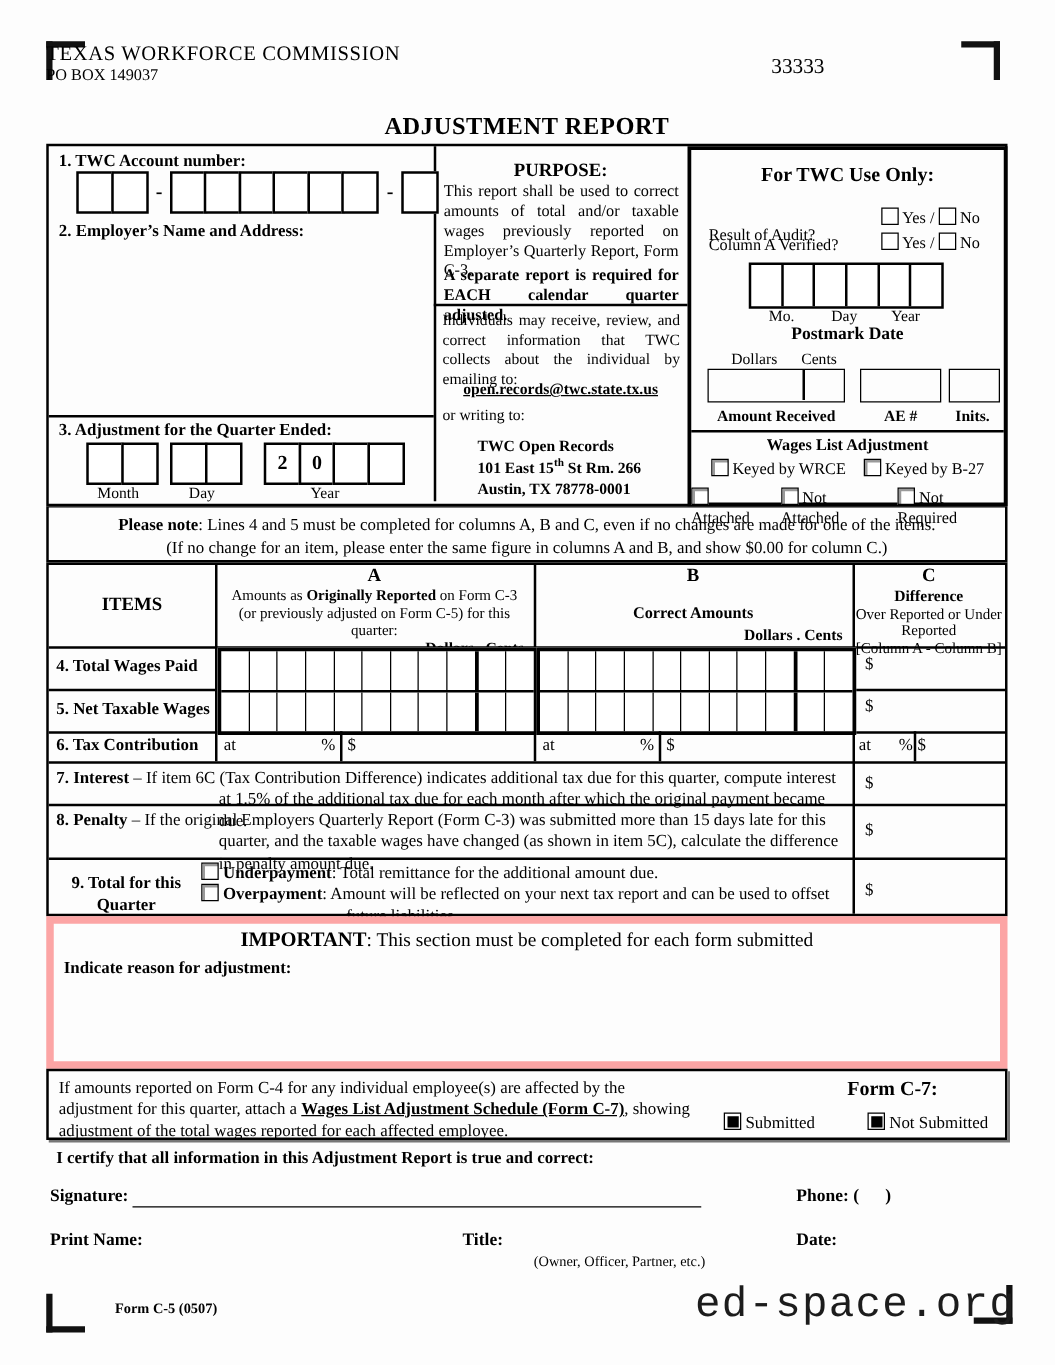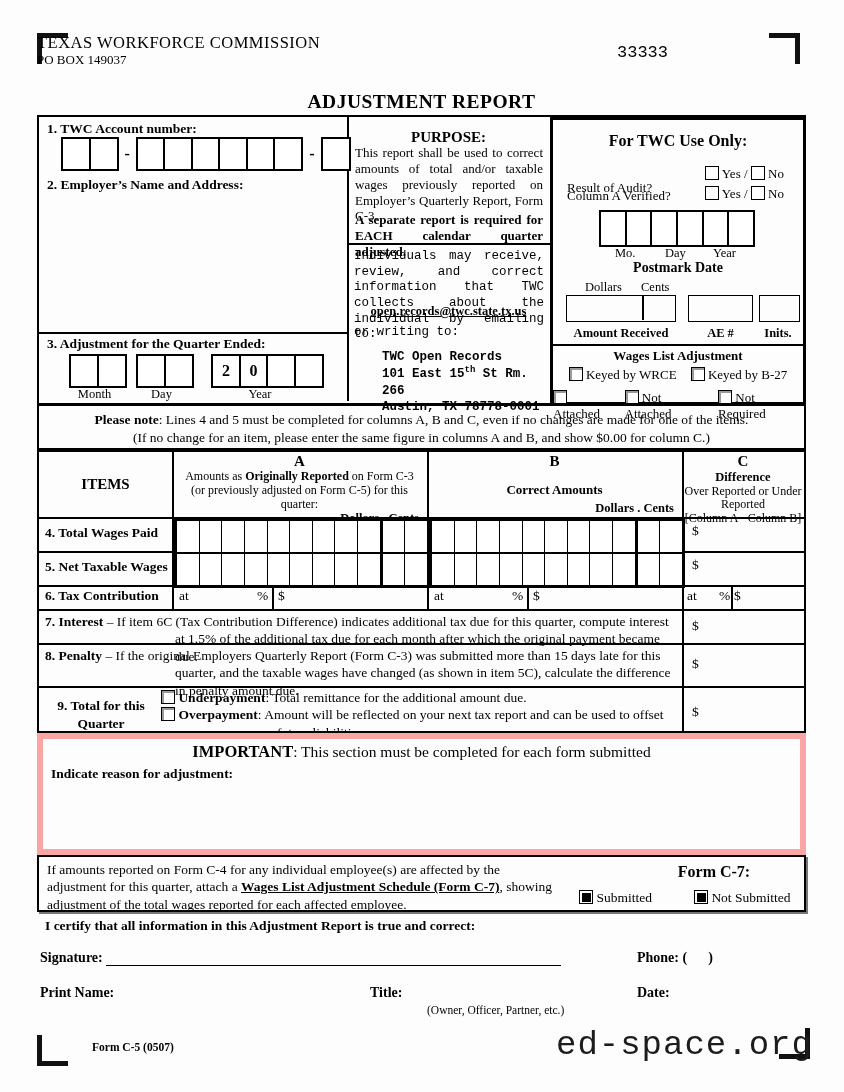--- a/index.html
+++ b/index.html
@@ -1,21 +1,21 @@
 <!DOCTYPE html>
 <html><head>
 <meta charset="utf-8">
 <style>
   html,body{margin:0;padding:0;}
   body{width:844px;height:1092px;background:#fdfdfd;position:relative;overflow:hidden;
        font-family:"Liberation Serif","DejaVu Serif",serif;color:#000;}
   .abs{position:absolute;box-sizing:border-box;}
   .b{font-weight:bold;}
   .ctr{text-align:center;}
-  .sans{font-family:Liberation Mono, monospace;}
+  .sans{font-family:Liberation Serif, serif;}
   .mono{font-family:"Liberation Mono","DejaVu Sans Mono",monospace;}
 
   
   .corner{position:absolute;width:26px;height:26px;}
   .c-tl{left:37px;top:33px;border-left:5px solid #111;border-top:5px solid #111;}
   .c-tr{left:769px;top:33px;border-right:5px solid #111;border-top:5px solid #111;}
   .c-bl{left:37px;top:1035px;border-left:5px solid #111;border-bottom:5px solid #111;}
   .c-br{left:779px;top:1028px;border-right:5px solid #111;border-bottom:5px solid #111;}
 
   

